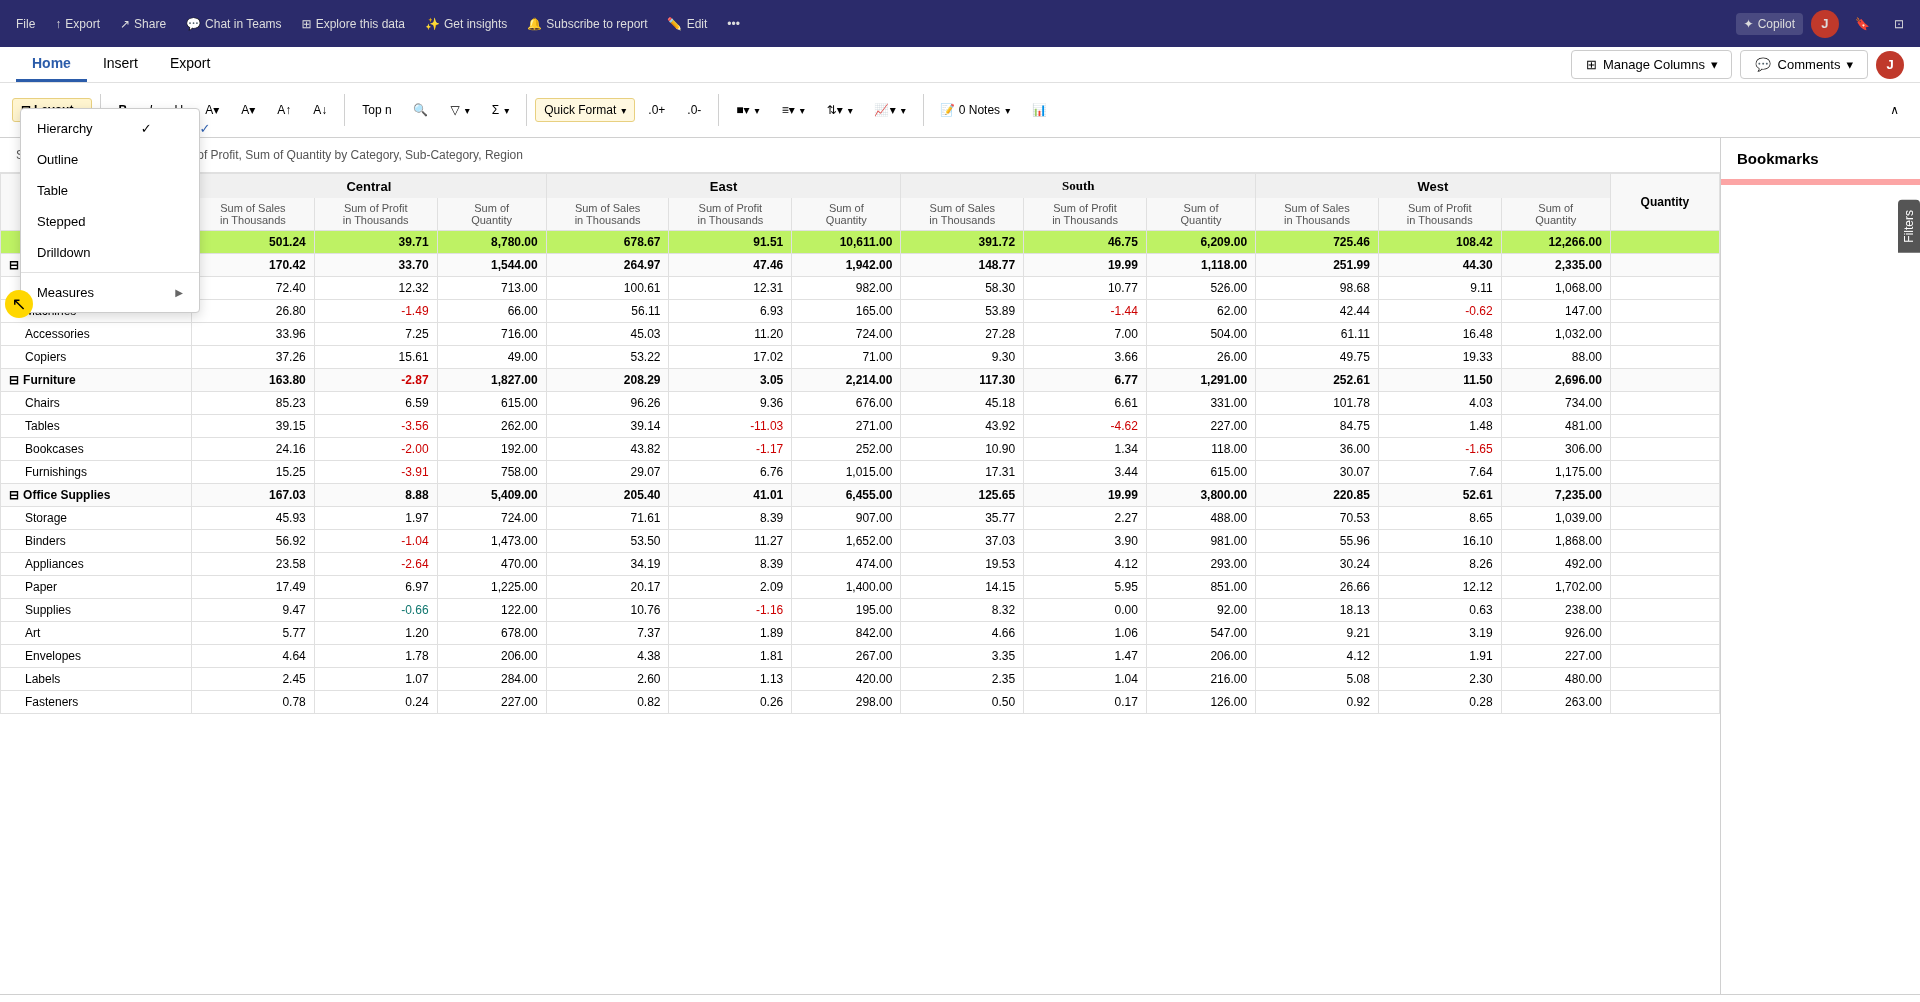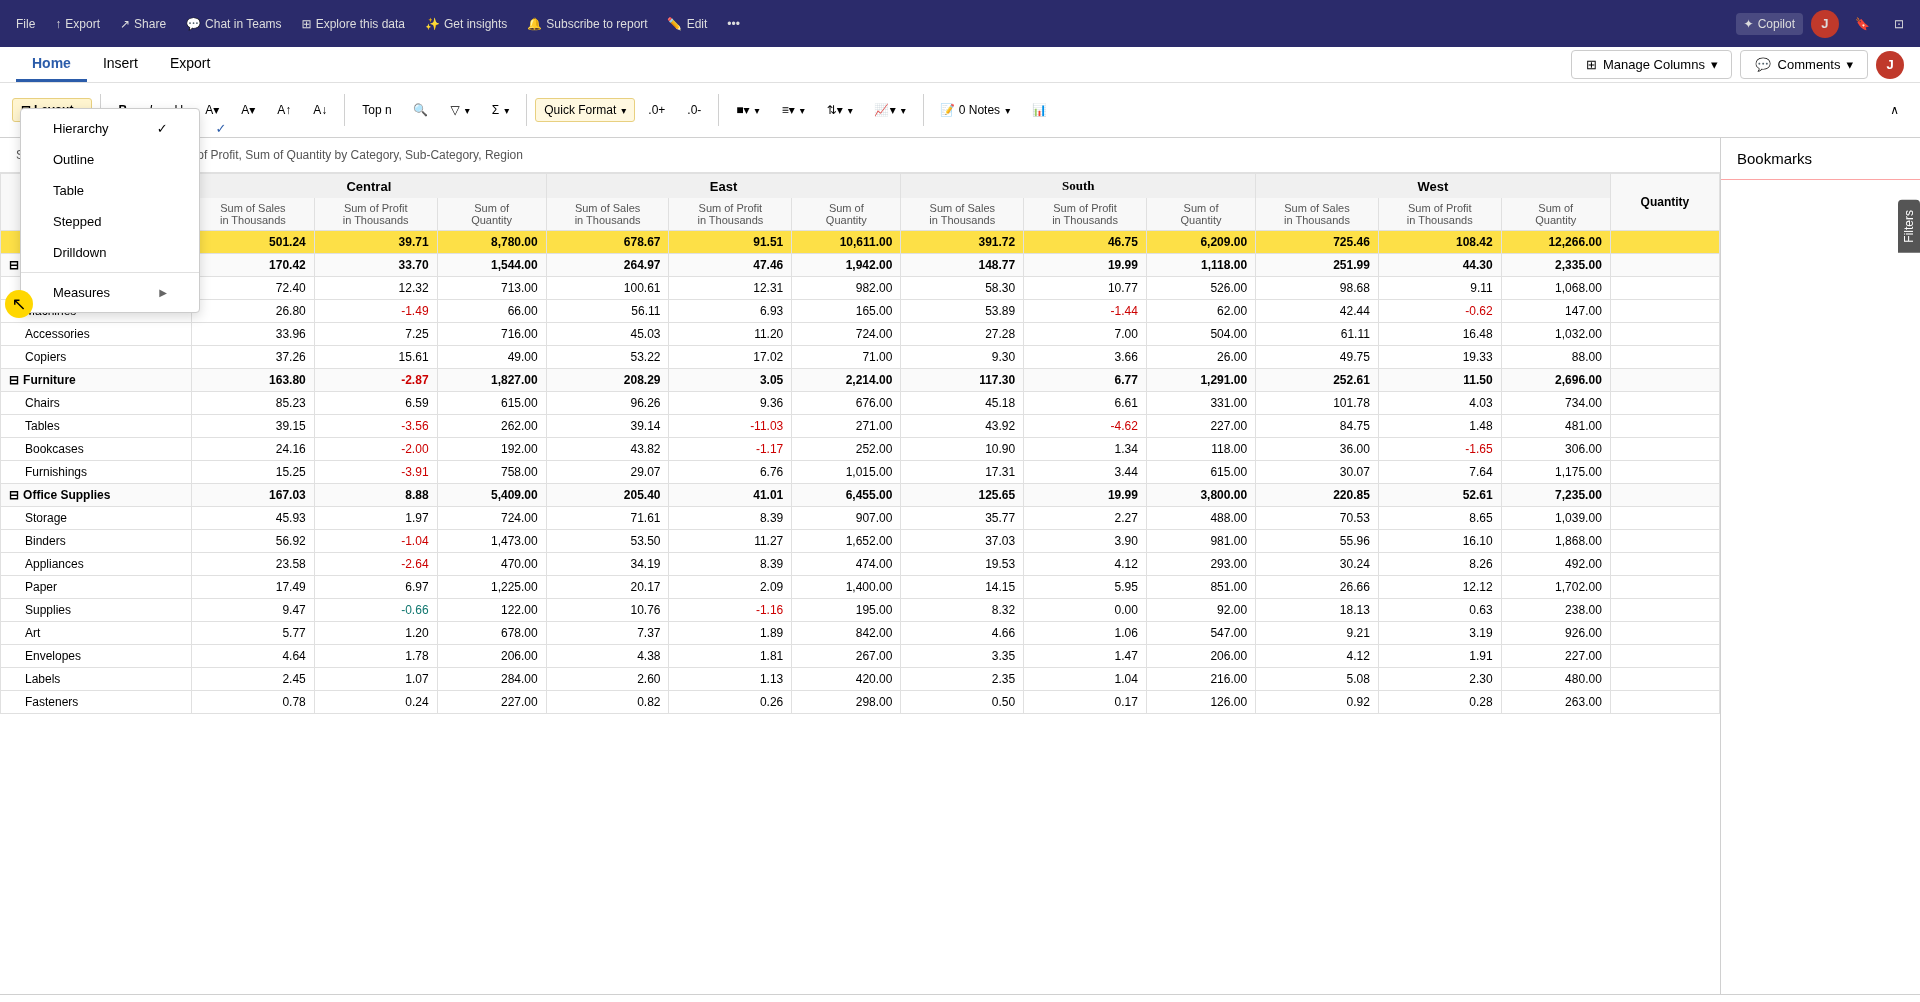--- a/index.html
+++ b/index.html
@@ -23,41 +23,41 @@
     .tb-btn.dropdown::after { content: '▾'; font-size: 10px; margin-left: 2px; }
     .tb-divider { width: 1px; height: 32px; background: #d0d0d0; margin: 0 4px; }
 
     
     .manage-cols-btn { display: flex; align-items: center; gap: 6px; padding: 6px 14px; background: white; border: 1px solid #ccc; border-radius: 4px; cursor: pointer; font-size: 13px; }
 
     
     .dropdown-menu {
       position: absolute; left: 20px; top: 108px; background: white; border: 1px solid #ccc; border-radius: 4px; box-shadow: 0 4px 12px rgba(0,0,0,0.15); width: 180px; z-index: 100; padding: 4px 0;
     }
-    .menu-item { display: flex; align-items: center; justify-content: space-between; padding: 8px 32px; cursor: pointer; font-size: 13px; gap: 48px; }
+    .menu-item { display: flex; align-items: center; justify-content: space-between; padding: 8px 16px; cursor: pointer; font-size: 13px; gap: 48px; }
     .menu-item.checked::after { content: '✓'; color: #2b5caa; }
     .menu-item .arrow { font-size: 10px; color: #666; }
     .menu-separator { height: 1px; background: #e0e0e0; margin: 4px 0; }
 
     
     .cursor-indicator {
       position: absolute; left: 5px; top: 290px; width: 28px; height: 28px; background: #ffd700; border-radius: 50%; z-index: 200; display: flex; align-items: center; justify-content: center; font-size: 16px;
     }
 
     
     .table-area { flex: 1; overflow: auto; background: white; padding: 0; }
     .table-title { padding: 10px 16px; font-size: 12px; color: #555; border-bottom: 1px solid #e0e0e0; }
     
     table { width: 100%; border-collapse: collapse; font-size: 12px; }
     th, td { border: 1px solid #e0e0e0; padding: 4px 8px; text-align: right; white-space: nowrap; }
     th { background: #f8f8f8; font-weight: 600; text-align: center; }
 
     
     .bookmarks-panel { width: 200px; background: white; border-left: 1px solid #d0d0d0; padding: 0; display: flex; flex-direction: column; }
-    .bookmarks-header { padding: 12px 16px; font-size: 15px; font-weight: 400; border-bottom: 1px solid #fca5a5; }
+    .bookmarks-header { padding: 12px 16px; font-size: 15px; font-weight: 700; border-bottom: 6px solid #fca5a5; }
     .bookmarks-section { padding: 8px 0; }
     .bookmarks-section-title { padding: 4px 16px; font-size: 11px; color: #888; font-weight: 600; text-transform: uppercase; }
     .bookmark-item { padding: 6px 16px; cursor: pointer; font-size: 13px; }
     .bookmark-item.active { background: #dce8ff; color: #2b5caa; }
     .bookmark-actions { display: flex; gap: 12px; padding: 6px 16px; }
     .bookmark-action { color: #2b5caa; cursor: pointer; font-size: 13px; }
 
     
     .filters-tab {
       position: absolute; right: 0; top: 200px; background: #555; color: white; writing-mode: vertical-lr; transform: rotate(180deg); padding: 10px 4px; font-size: 12px; cursor: pointer; border-radius: 0 0 4px 4px;
@@ -244,21 +244,21 @@
           <th style="min-width:80px; font-size:11px;">Sum of<br>Quantity</th>
           <th style="min-width:90px; font-size:11px;">Sum of Sales<br>in Thousands</th>
           <th style="min-width:90px; font-size:11px;">Sum of Profit<br>in Thousands</th>
           <th style="min-width:80px; font-size:11px;">Sum of<br>Quantity</th>
           <th style="min-width:90px; font-size:11px;">Sum of Sales<br>in Thousands</th>
           <th style="min-width:90px; font-size:11px;">Sum of Profit<br>in Thousands</th>
           <th style="min-width:80px; font-size:11px;">Sum of<br>Quantity</th>
         </tr>
       </thead>
       <tbody id="table-body">
-      <tr style="font-weight: 700; background: #fde047;">
+      <tr style="font-weight: 700; background: #bef264;">
             <td style="text-align: left;"></td>
             <td>501.24</td>
             <td>39.71</td>
             <td>8,780.00</td>
             <td>678.67</td>
             <td>91.51</td>
             <td>10,611.00</td>
             <td>391.72</td>
             <td>46.75</td>
             <td>6,209.00</td>

